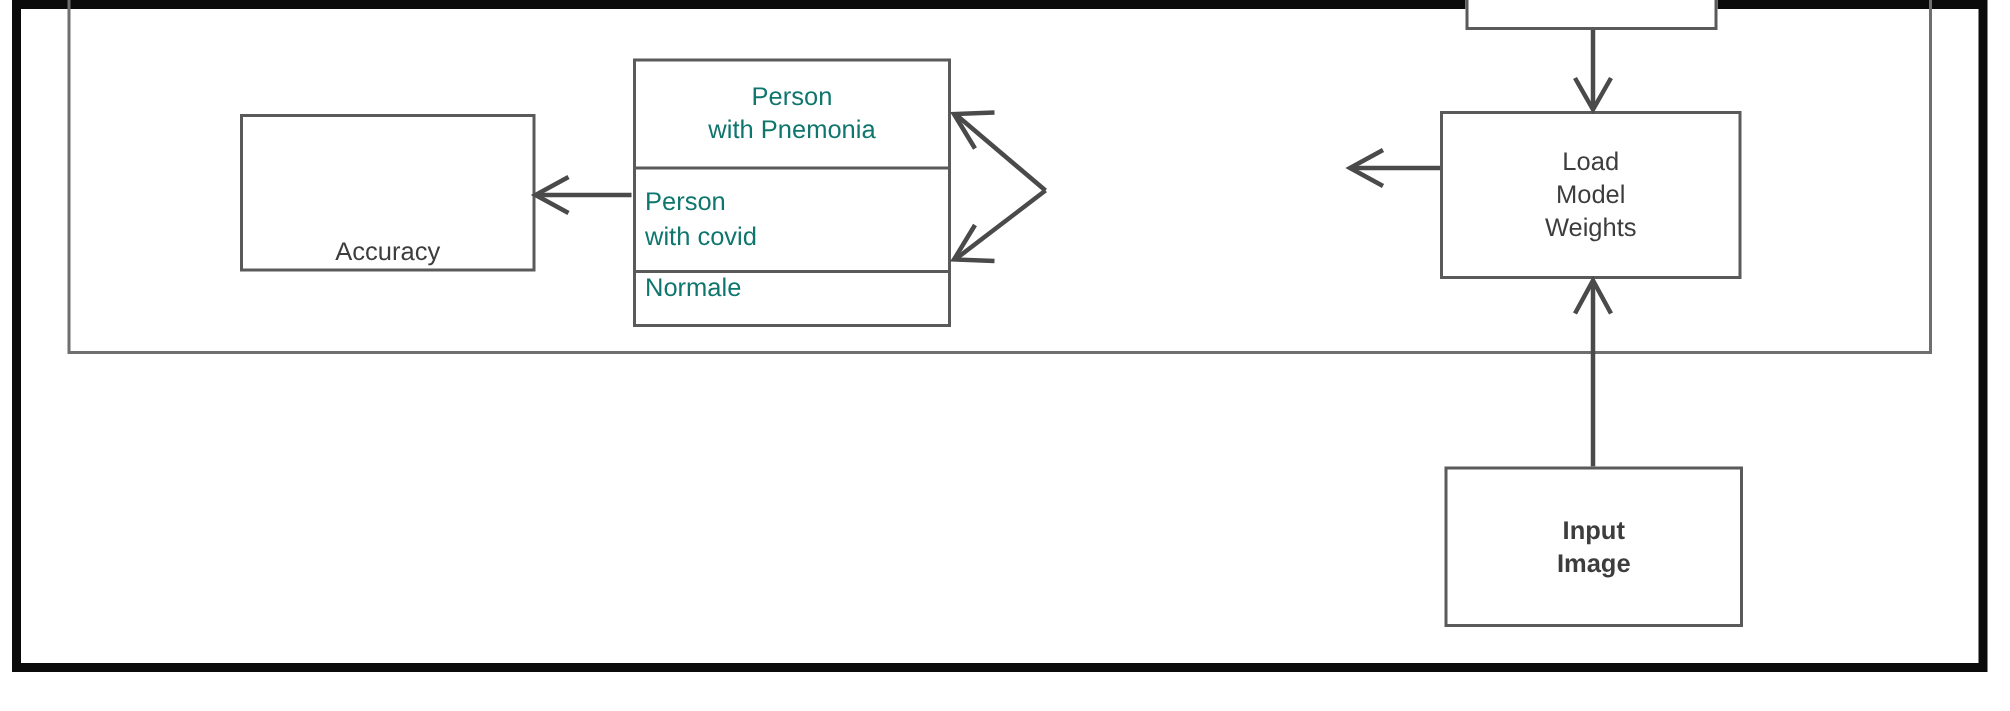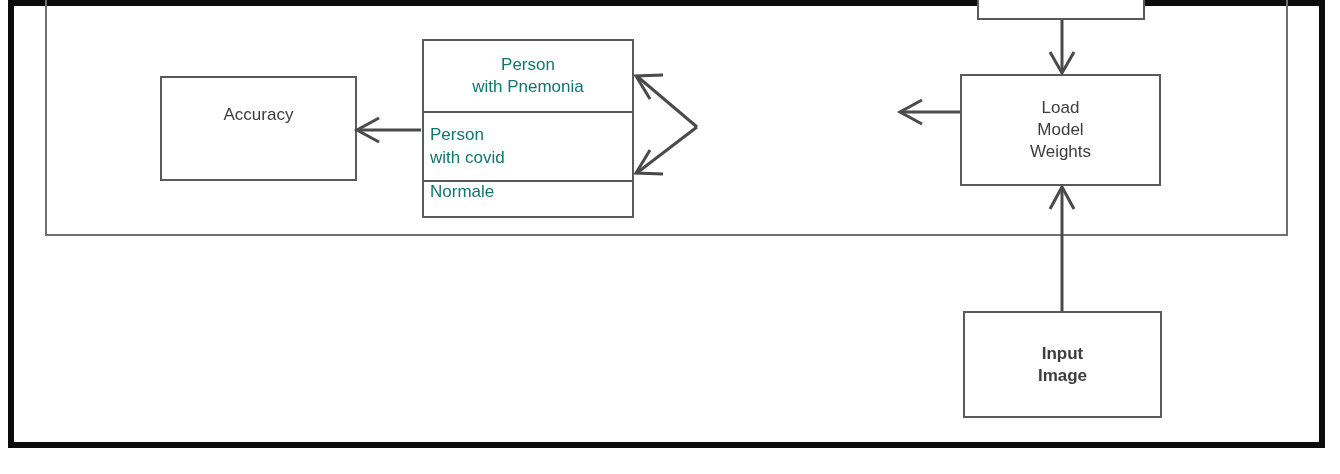--- a/index.html
+++ b/index.html
@@ -70,21 +70,21 @@
     display: flex;
     align-items: center;
     padding: 0 6px;
     white-space: pre-line;
   }
   .rows-node .row + .row { border-top: 2px solid #5a5a5a; }
   .row-center { justify-content: center; text-align: center; }
   .row-left { justify-content: flex-start; text-align: left; }
 
   
-  .node.top-label { justify-content: flex-start; padding-top: 26px; }
+  .node.top-label { justify-content: flex-end; padding-top: 26px; }
 
   svg.edges {
     position: absolute;
     left: 0; top: 0;
     width: 1340px; height: 474px;
     pointer-events: none;
   }
 </style>
 </head>
 <body>

